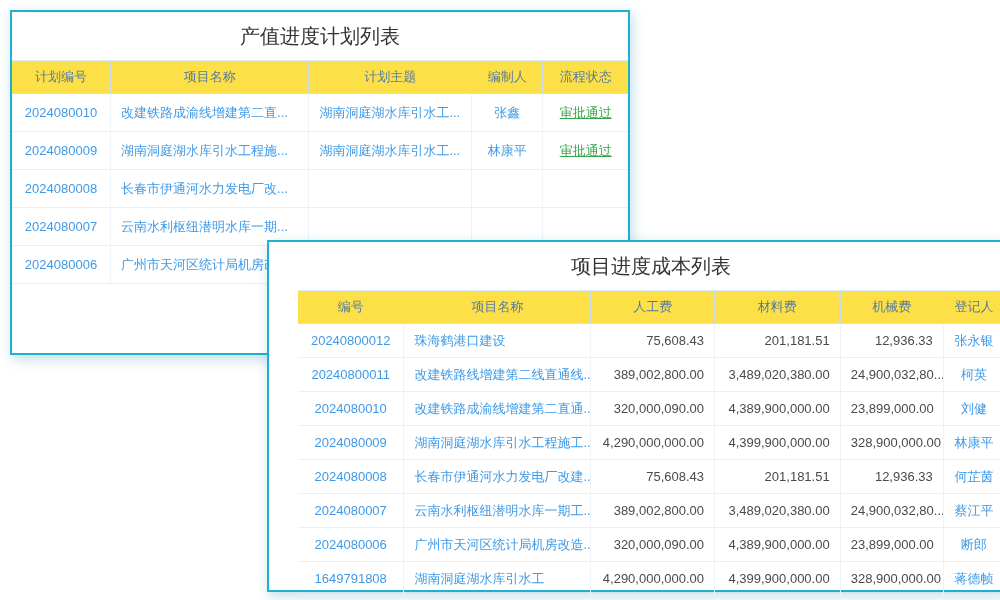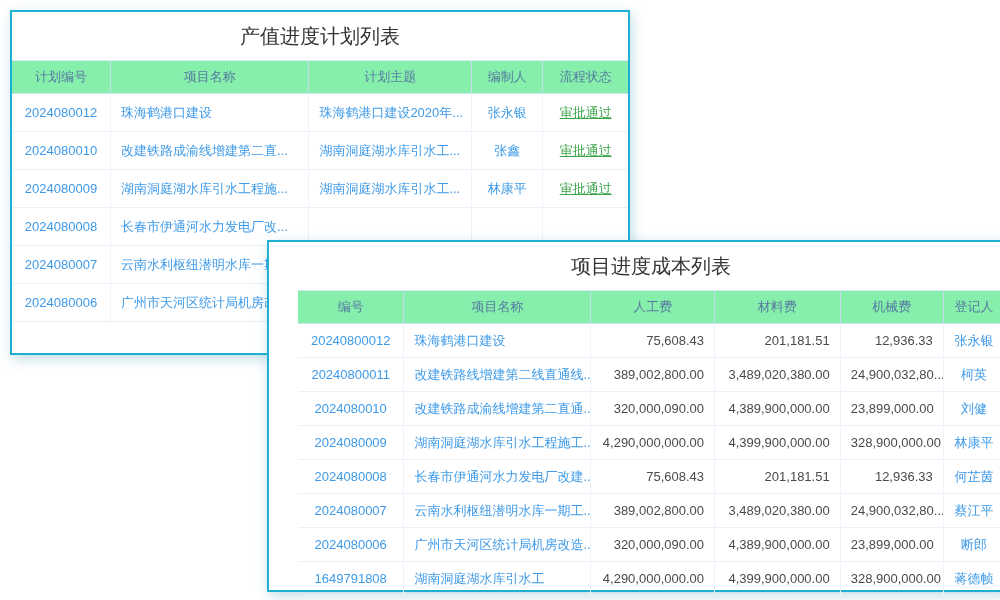--- a/index.html
+++ b/index.html
@@ -19,21 +19,21 @@
     height:48px; line-height:48px; text-align:center;
     font-size:20px; font-weight:normal; color:#333333;
     border-bottom:1px solid #d8e9f6;
     white-space:nowrap; overflow:hidden;
   }
   table.grid {
     width:100%; border-collapse:collapse; table-layout:fixed;
     font-size:13px;
   }
   table.grid th {
-    background:#86efac; color:#567ba0; font-weight:normal;
+    background:#fde047; color:#567ba0; font-weight:normal;
     height:32px; padding:0 6px;
     border-bottom:1px solid #cfe2f2;
     white-space:nowrap; overflow:hidden;
   }
   table.grid th + th { border-left:1px solid #c6ddef; }
   table.grid td {
     height:37px; padding:0 10px;
     border-bottom:1px solid #e9f0f7;
     white-space:nowrap; overflow:hidden;
   }
@@ -62,27 +62,20 @@
       <tr>
         <th>计划编号</th>
         <th>项目名称</th>
         <th>计划主题</th>
         <th>编制人</th>
         <th>流程状态</th>
       </tr>
     </thead>
     <tbody id="plan-body">
         <tr>
-          <td class="c-id">2024080012</td>
-          <td class="c-name">珠海鹤港口建设</td>
-          <td class="c-name">珠海鹤港口建设2020年...</td>
-          <td class="c-person">张永银</td>
-          <td class="c-status">审批通过</td>
-        </tr>
-        <tr>
           <td class="c-id">2024080010</td>
           <td class="c-name">改建铁路成渝线增建第二直...</td>
           <td class="c-name">湖南洞庭湖水库引水工...</td>
           <td class="c-person">张鑫</td>
           <td class="c-status">审批通过</td>
         </tr>
         <tr>
           <td class="c-id">2024080009</td>
           <td class="c-name">湖南洞庭湖水库引水工程施...</td>
           <td class="c-name">湖南洞庭湖水库引水工...</td>

